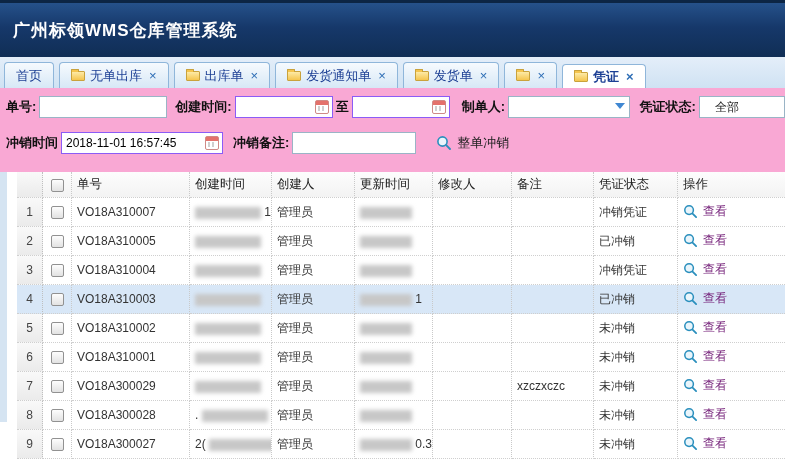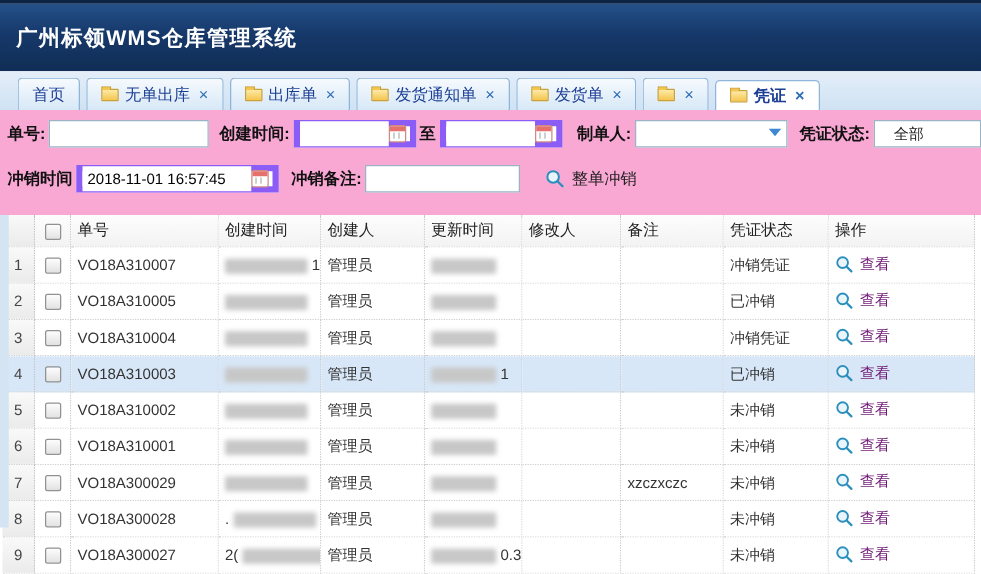--- a/index.html
+++ b/index.html
@@ -7,55 +7,55 @@
     font-family:"Liberation Sans","DejaVu Sans",sans-serif; }
   .app { width:785px; height:459px; position:relative; overflow:hidden; }
 
   
   .titlebar { height:57px; background:linear-gradient(180deg,#25518a 0%,#16386a 45%,#102e55 100%);
     border-top:3px solid #0c2544; display:flex; align-items:center; padding-left:13px; }
   .titlebar .title { color:#fff; font-size:17px; font-weight:bold; letter-spacing:1px; }
 
   
   .tabstrip { height:31px; background:linear-gradient(180deg,#e4eef9,#cfe2f3);
-    display:flex; align-items:flex-end; padding-left:14px; }
+    display:flex; align-items:flex-end; padding-left:4px; }
   .tab { height:26px; display:flex; align-items:center; gap:5px;
     padding:0 11px; margin-right:5px; border:1px solid #8fb6da; border-bottom:none;
     border-radius:4px 4px 0 0; background:linear-gradient(180deg,#f6fafe,#d7e8f6);
     color:#1c3f94; font-size:13px; cursor:pointer; white-space:nowrap; }
   .tab.active { background:#ffffff; height:24px;font-weight:bold; }
   .tclose { color:#2d6db5; font-size:13px; margin-left:2px; }
   .folder { display:inline-block; width:14px; height:10px; position:relative;
     background:linear-gradient(#fdeaa6,#f5c54e); border:1px solid #c9a23c; border-radius:1px; }
   .folder::before { content:""; position:absolute; top:-3px; left:-1px; width:6px; height:2px;
     background:#f5c54e; border:1px solid #c9a23c; border-bottom:none; border-radius:1px 1px 0 0; }
 
   
   .filters { height:84px; background:#f9a8d4; padding:7px 0 0 6px; }
   .frow { display:flex; align-items:center; height:24px; margin-bottom:12px; white-space:nowrap; }
   .flabel { font-size:13px; font-weight:bold; color:#111; margin-right:3px; }
   .txt { height:22px; border:1px solid #9ab4c6; background:#fff; font-size:12px;
     padding:0 4px; color:#222; outline:none; }
   .datewrap { position:relative; display:inline-flex; align-items:center; height:22px;
-    border:5px solid #8b5cf6; background:#fff; }
+    border:1px solid #8b5cf6; background:#fff; }
   .datewrap input { border:none; height:20px; font-size:12px; padding:0 4px; outline:none; flex:1; min-width:0; }
   .cal { display:inline-block; width:14px; height:14px; margin-right:3px; position:relative;
     background:#fff; border:1px solid #cf8a86; border-radius:2px; flex:none; }
   .cal::before { content:""; position:absolute; top:0; left:0; right:0; height:4px; background:#e4716b; }
   .cal::after { content:""; position:absolute; left:2px; right:2px; bottom:2px; height:5px;
     background:repeating-linear-gradient(90deg,#cfcfcf 0 2px,transparent 2px 4px); }
   .select { position:relative; height:22px; background:#fff; border:1px solid #9ab4c6;
     display:inline-flex; align-items:center; font-size:12px; color:#222; padding:0 15px; cursor:pointer; }
   .chev { position:absolute; right:4px; top:6px; width:0; height:0;
     border-left:5px solid transparent; border-right:5px solid transparent; border-top:6px solid #3f87d2; }
   .toolbtn { display:inline-flex; align-items:center; gap:5px; font-size:13px; color:#222;
     cursor:pointer; margin-left:20px; }
 
   
-  .grid { height:250px; background:#fff; padding-left:2px; position:relative;border-radius:18px; }
+  .grid { height:250px; background:#fff; padding-left:17px; position:relative;border-radius:18px; }
   .grid::before { content:""; position:absolute; left:0; top:0; bottom:0; width:7px; background:#d5e4f2; }
   table { border-collapse:separate; border-spacing:0; table-layout:fixed; width:778px; font-size:12px; color:#333; }
   th, td { border-right:1px dotted #c9c9c9; border-bottom:1px dotted #cfcfcf;
     padding:0 5px; height:29px; overflow:hidden; white-space:nowrap; text-align:left; vertical-align:middle; }
   thead th { height:26px; background:linear-gradient(180deg,#fdfdfd,#f3f3f3);
     font-weight:normal; font-size:12.5px; color:#222; }
   td.num, th.num { background:linear-gradient(180deg,#f9f9f9,#ebebeb); text-align:center;
     color:#444; border-right:1px dotted #bfbfbf; }
   td.cbcell, th.cbcell { text-align:center; }
   .cb { display:inline-block; width:13px; height:13px; border:1px solid #919191; border-radius:2px;

